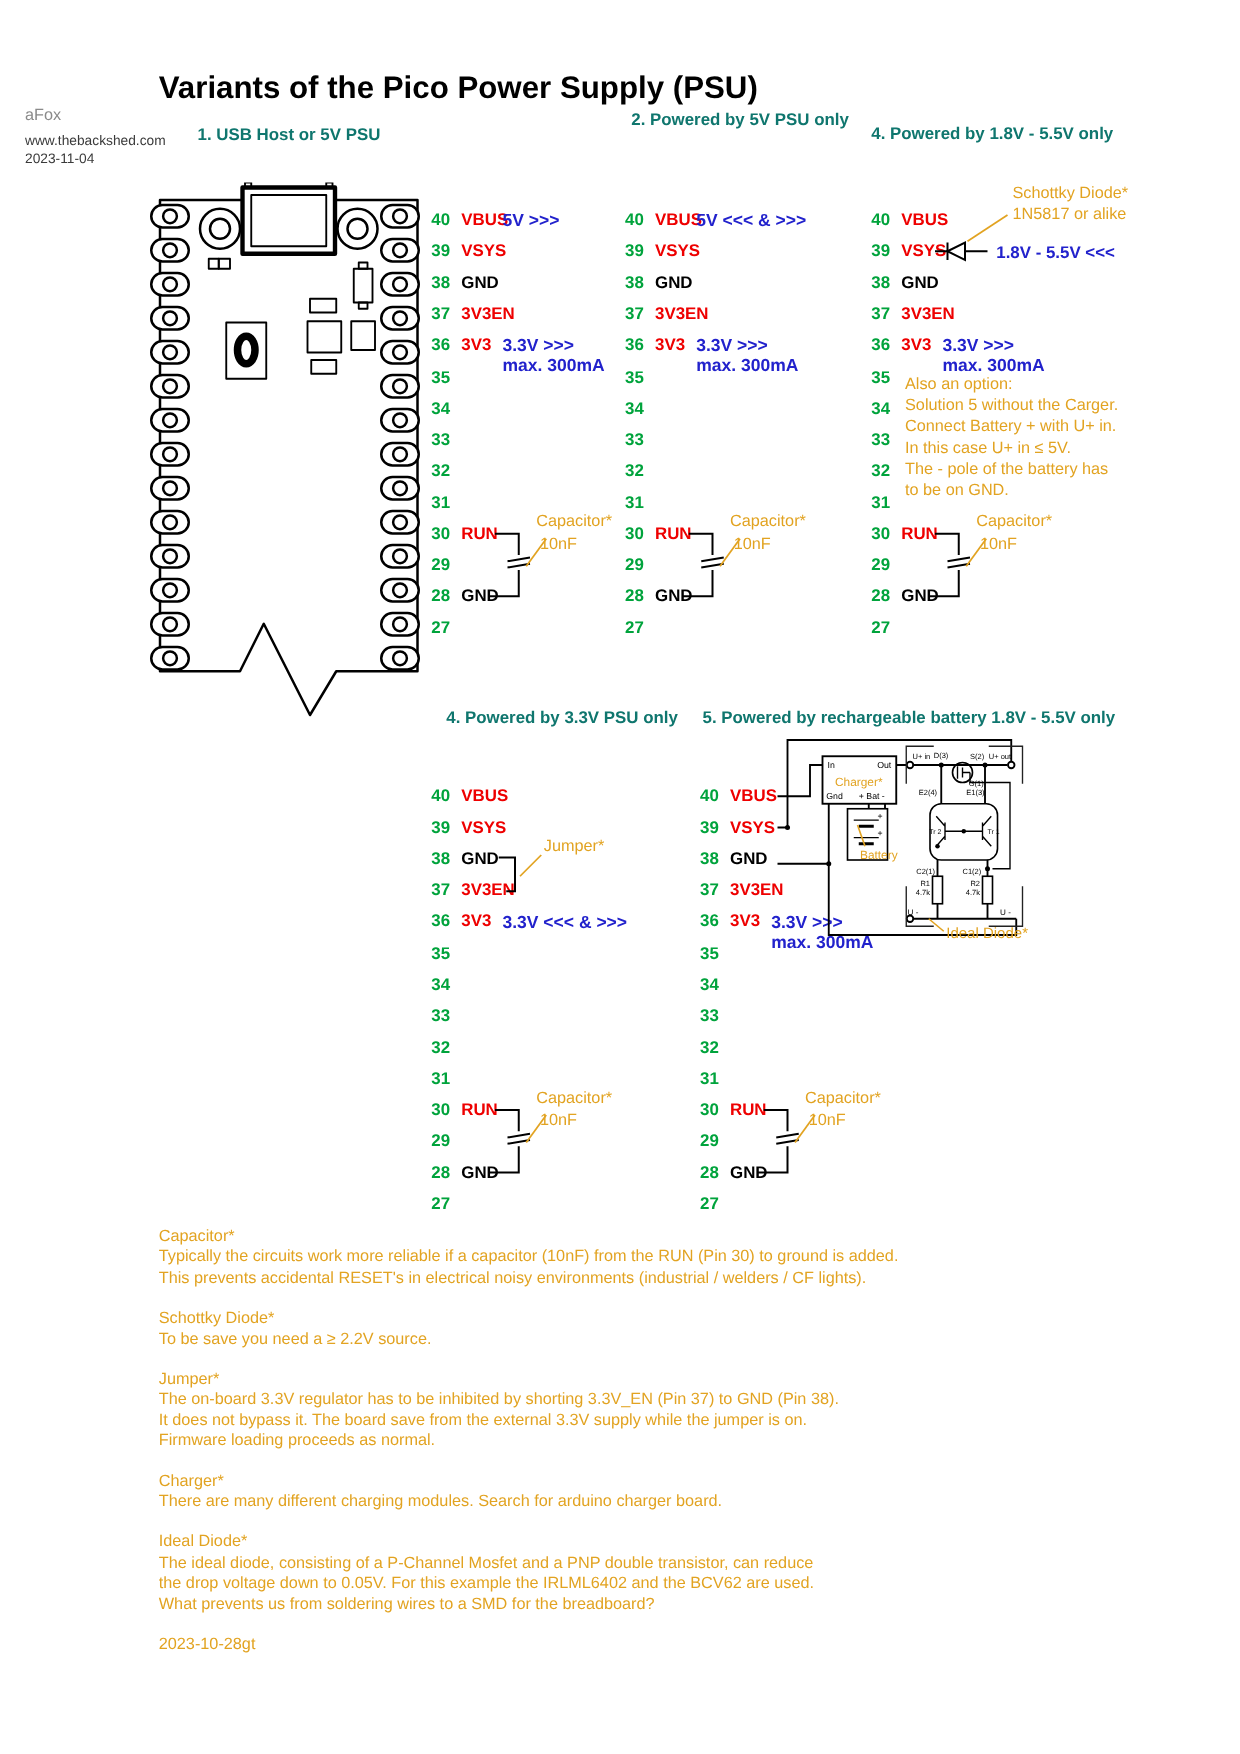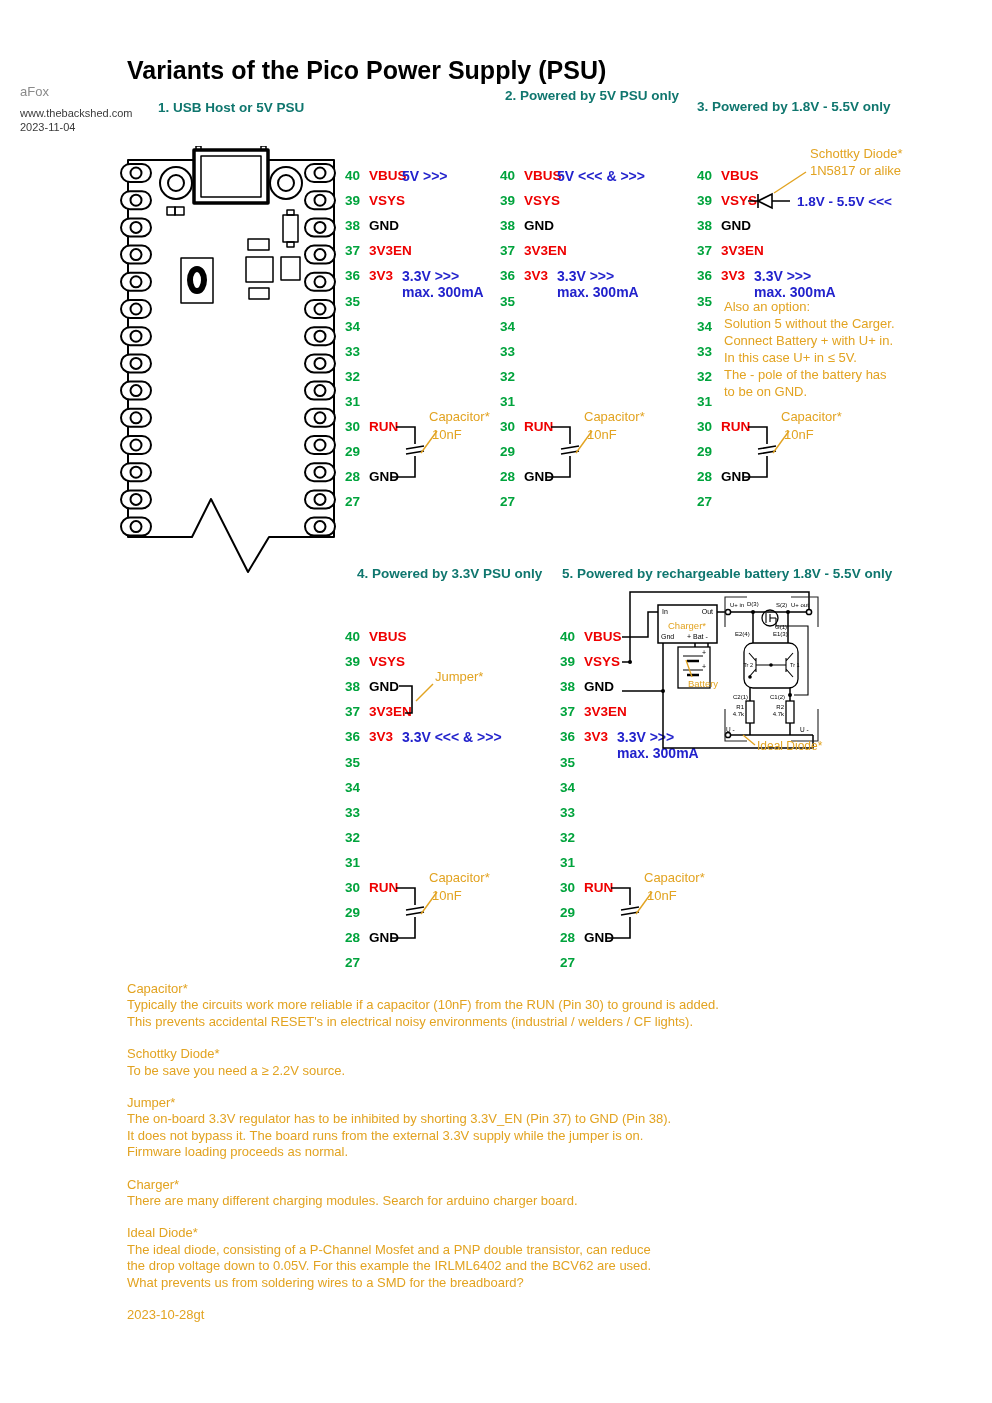--- a/index.html
+++ b/index.html
@@ -40,21 +40,21 @@
 
 <div class="page">
 
   <div class="abs title">Variants of the Pico Power Supply (PSU)</div>
   <div class="abs author">aFox</div>
   <div class="abs website">www.thebackshed.com</div>
   <div class="abs doc-date">2023-11-04</div>
 
   <div class="vh" style="left:158px;top:100px">1. USB Host or 5V PSU</div>
   <div class="vh" style="left:505px;top:88px">2. Powered by 5V PSU only</div>
-  <div class="vh" style="left:697px;top:99px">3. Powered by 1.8V - 5.5V only</div>
+  <div class="vh" style="left:697px;top:99px">4. Powered by 1.8V - 5.5V only</div>
   <div class="vh" style="left:357px;top:566px">4. Powered by 3.3V PSU only</div>
   <div class="vh" style="left:562px;top:566px">5. Powered by rechargeable battery 1.8V - 5.5V only</div>
 
   <svg class="ov" style="left:117px;top:146px" width="222" height="440" viewBox="0 0 222 440">
     <g stroke="#000" fill="none" stroke-width="2" stroke-linejoin="round">
 
       <path d="M11,14 H217 V391 H152 L131,426 L94,353 L75,391 H11 Z" fill="#fff"></path>
 
       <rect x="79" y="0" width="5" height="7" stroke-width="1.5"></rect>
       <rect x="144" y="0" width="5" height="7" stroke-width="1.5"></rect>
@@ -382,21 +382,21 @@
         <div>Typically the circuits work more reliable if a capacitor (10nF) from the RUN (Pin 30) to ground is added.</div>
         <div>This prevents accidental RESET's in electrical noisy environments (industrial / welders / CF lights).</div>
       </div>
       <div class="notepara">
         <div>Schottky Diode*</div>
         <div>To be save you need a ≥ 2.2V source.</div>
       </div>
       <div class="notepara">
         <div>Jumper*</div>
         <div>The on-board 3.3V regulator has to be inhibited by shorting 3.3V_EN (Pin 37) to GND (Pin 38).</div>
-        <div>It does not bypass it. The board runs from the external 3.3V supply while the jumper is on.</div>
+        <div>It does not bypass it. The board save from the external 3.3V supply while the jumper is on.</div>
         <div>Firmware loading proceeds as normal.</div>
       </div>
       <div class="notepara">
         <div>Charger*</div>
         <div>There are many different charging modules. Search for arduino charger board.</div>
       </div>
       <div class="notepara">
         <div>Ideal Diode*</div>
         <div>The ideal diode, consisting of a P-Channel Mosfet and a PNP double transistor, can reduce</div>
         <div>the drop voltage down to 0.05V. For this example the IRLML6402 and the BCV62 are used.</div>

